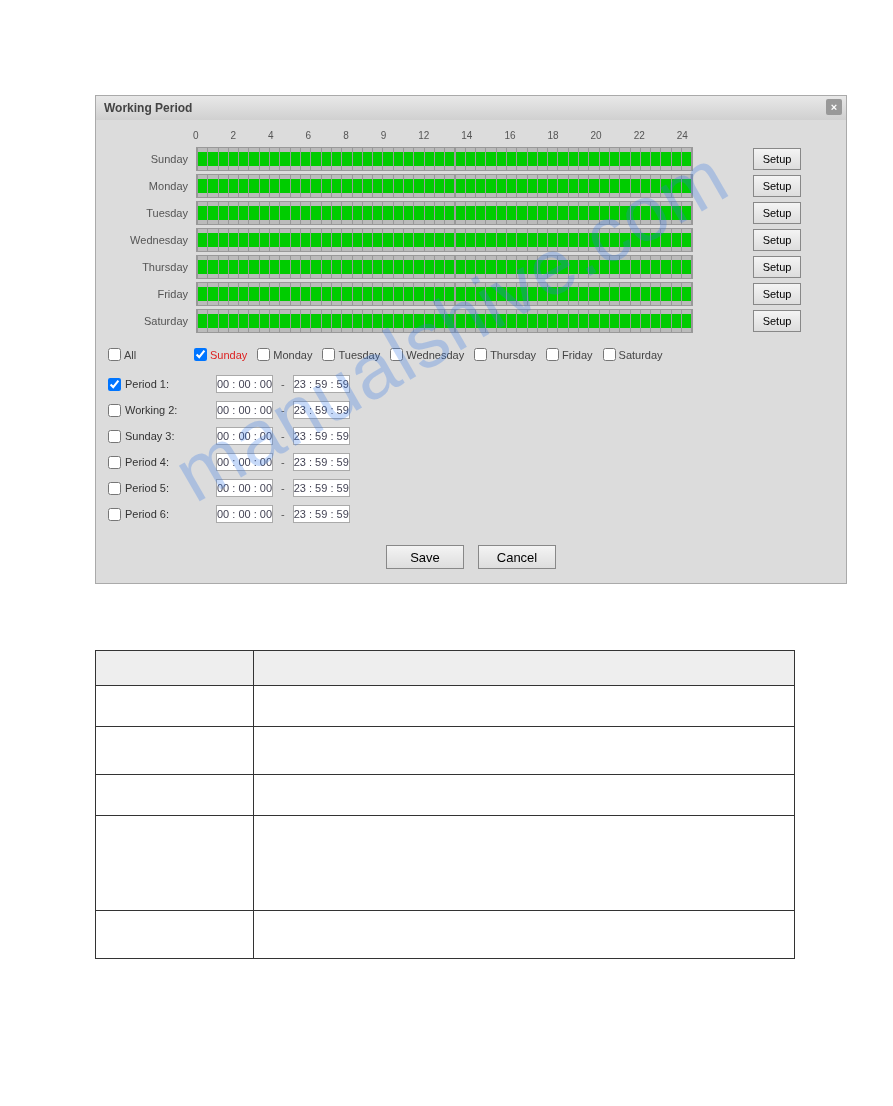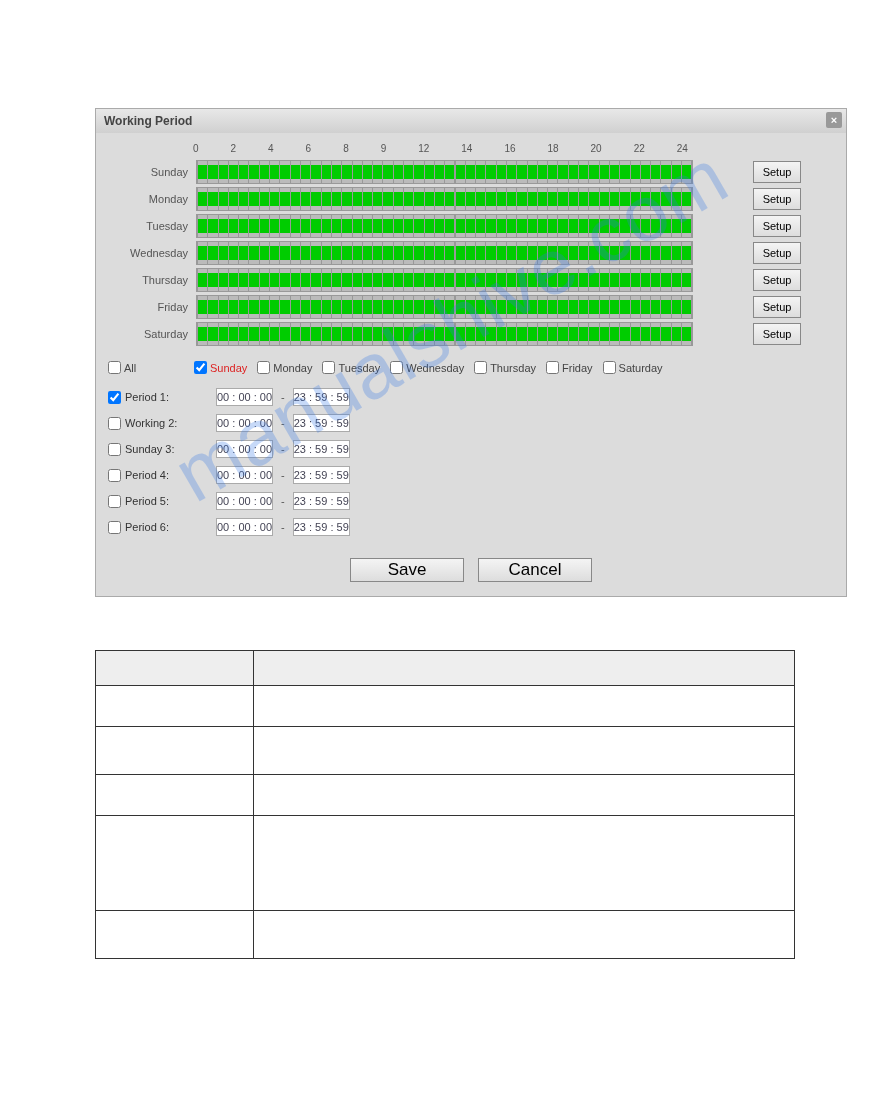--- a/index.html
+++ b/index.html
@@ -1,37 +1,37 @@
 <!DOCTYPE html>
 <html><head>
 <meta charset="utf-8">
 <style>
 body{margin:0;background:#fff;font-family:Arial,sans-serif;font-size:11px;color:#333;width:893px;height:1106px;position:relative}
-.dialog{position:absolute;left:95px;top:108px;width:750px;background:#dcdcdc;border:1px solid #aaa}
+.dialog{position:absolute;left:95px;top:95px;width:750px;background:#dcdcdc;border:1px solid #aaa}
 .titlebar{background:linear-gradient(#e8e8e8,#d0d0d0);padding:5px 8px;font-weight:bold;font-size:12px;color:#444;position:relative}
 .close{position:absolute;right:4px;top:3px;width:16px;height:16px;background:#999;color:#fff;text-align:center;line-height:16px;font-size:11px;border-radius:2px;cursor:pointer}
 .body-area{padding:10px 12px 14px}
 .schedule{position:relative}
 .hours{display:flex;margin-left:85px;width:495px;justify-content:space-between;color:#555;font-size:10px;padding-bottom:4px}
 .dayrow{display:flex;align-items:center;height:27px}
 .daylabel{width:80px;text-align:right;padding-right:8px;color:#555}
 .bar{width:495px;height:22px;background:#bbb;position:relative;border:1px solid #999}
 .bar .fill{position:absolute;left:0;right:0;top:4px;bottom:4px;background:#0c0}
 .bar .grid{position:absolute;inset:0;background-image:repeating-linear-gradient(to right,#999 0,#999 1px,transparent 1px,transparent 10.3px)}
 .setup{width:48px;height:22px;margin-left:60px;background:linear-gradient(#f4f4f4,#ddd);border:1px solid #888;cursor:pointer;font-size:11px}
 .daychecks{display:flex;gap:6px;align-items:center;margin:14px 0 10px}
 .daychecks label{display:flex;align-items:flex-end;gap:3px;color:#444}
 .daychecks label.sel{color:#d22}
 .daychecks .all{width:80px}
 .periodrow{display:flex;align-items:center;height:26px;gap:8px}
 .periodrow .pchk{width:100px;display:flex;align-items:flex-start;gap:4px}
 .timebox{display:flex;align-items:center;background:#fff;border:1px solid #aaa;padding:2px 0;gap:4px;font-size:11px;color:#445}
 .dash{color:#555}
 .btnrow{display:flex;justify-content:center;gap:14px;margin-top:18px}
-.btn{width:114px;height:24px;background:linear-gradient(#f4f4f4,#ddd);border:1px solid #888;cursor:pointer;font-size:17px}
+.btn{width:78px;height:24px;background:linear-gradient(#f4f4f4,#ddd);border:1px solid #888;cursor:pointer;font-size:13px}
 .doctable{position:absolute;left:95px;top:650px;width:700px;border-collapse:collapse}
 .doctable td,.doctable th{border:1px solid #333;height:38px}
 .doctable th{background:#eee;height:32px}
 .doctable td.c1{width:155px}
 .doctable .r3{height:48px}
 .doctable .r4{height:95px}
 .doctable .r5{height:48px}
 .watermark{position:absolute;left:140px;top:280px;font-size:78px;color:rgba(50,120,230,.28);transform:rotate(-30deg);pointer-events:none;font-weight:400;letter-spacing:1px}
 input[type=checkbox]{margin:0}
 </style>

